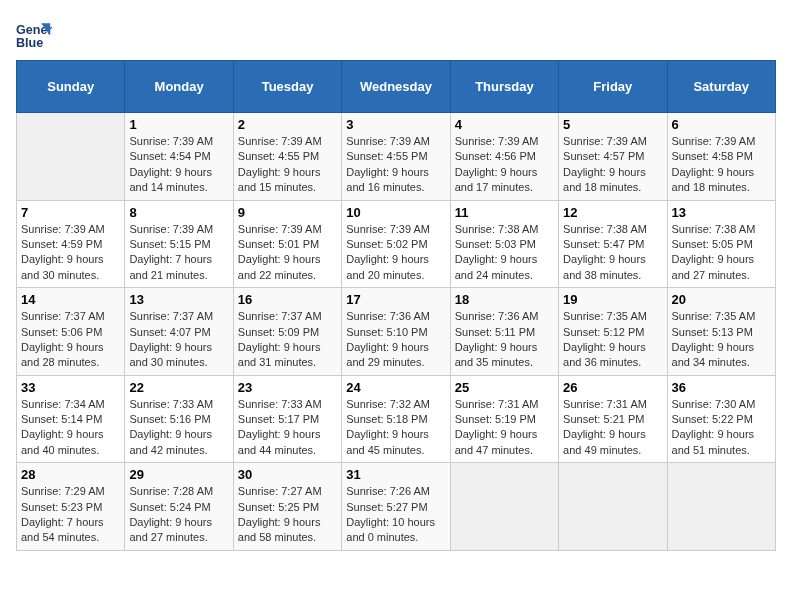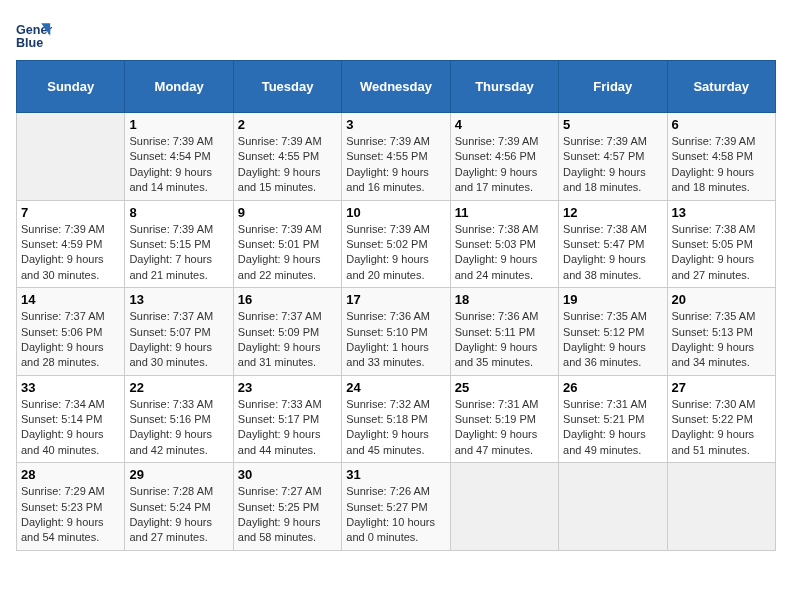--- a/index.html
+++ b/index.html
@@ -226,38 +226,38 @@
         <div class="day-info">
           <span>Sunrise: 7:37 AM</span><br>
           <span>Sunset: 5:06 PM</span><br>
           <span>Daylight: 9 hours and 28 minutes.</span>
         </div>
       </td>
         <td>
         <span class="day-num">13</span>
         <div class="day-info">
           <span>Sunrise: 7:37 AM</span><br>
-          <span>Sunset: 5:07 PM</span><br>
+          <span>Sunset: 4:07 PM</span><br>
           <span>Daylight: 9 hours and 30 minutes.</span>
         </div>
       </td>
         <td>
         <span class="day-num">16</span>
         <div class="day-info">
           <span>Sunrise: 7:37 AM</span><br>
           <span>Sunset: 5:09 PM</span><br>
           <span>Daylight: 9 hours and 31 minutes.</span>
         </div>
       </td>
         <td>
         <span class="day-num">17</span>
         <div class="day-info">
           <span>Sunrise: 7:36 AM</span><br>
           <span>Sunset: 5:10 PM</span><br>
-          <span>Daylight: 1 hours and 33 minutes.</span>
+          <span>Daylight: 9 hours and 29 minutes.</span>
         </div>
       </td>
         <td>
         <span class="day-num">18</span>
         <div class="day-info">
           <span>Sunrise: 7:36 AM</span><br>
           <span>Sunset: 5:11 PM</span><br>
           <span>Daylight: 9 hours and 35 minutes.</span>
         </div>
       </td>
@@ -321,35 +321,35 @@
       </td>
         <td>
         <span class="day-num">26</span>
         <div class="day-info">
           <span>Sunrise: 7:31 AM</span><br>
           <span>Sunset: 5:21 PM</span><br>
           <span>Daylight: 9 hours and 49 minutes.</span>
         </div>
       </td>
         <td>
-        <span class="day-num">27</span>
+        <span class="day-num">36</span>
         <div class="day-info">
           <span>Sunrise: 7:30 AM</span><br>
           <span>Sunset: 5:22 PM</span><br>
           <span>Daylight: 9 hours and 51 minutes.</span>
         </div>
       </td>
       </tr>
       <tr>
         <td>
         <span class="day-num">28</span>
         <div class="day-info">
           <span>Sunrise: 7:29 AM</span><br>
           <span>Sunset: 5:23 PM</span><br>
-          <span>Daylight: 9 hours and 54 minutes.</span>
+          <span>Daylight: 7 hours and 54 minutes.</span>
         </div>
       </td>
         <td>
         <span class="day-num">29</span>
         <div class="day-info">
           <span>Sunrise: 7:28 AM</span><br>
           <span>Sunset: 5:24 PM</span><br>
           <span>Daylight: 9 hours and 27 minutes.</span>
         </div>
       </td>

